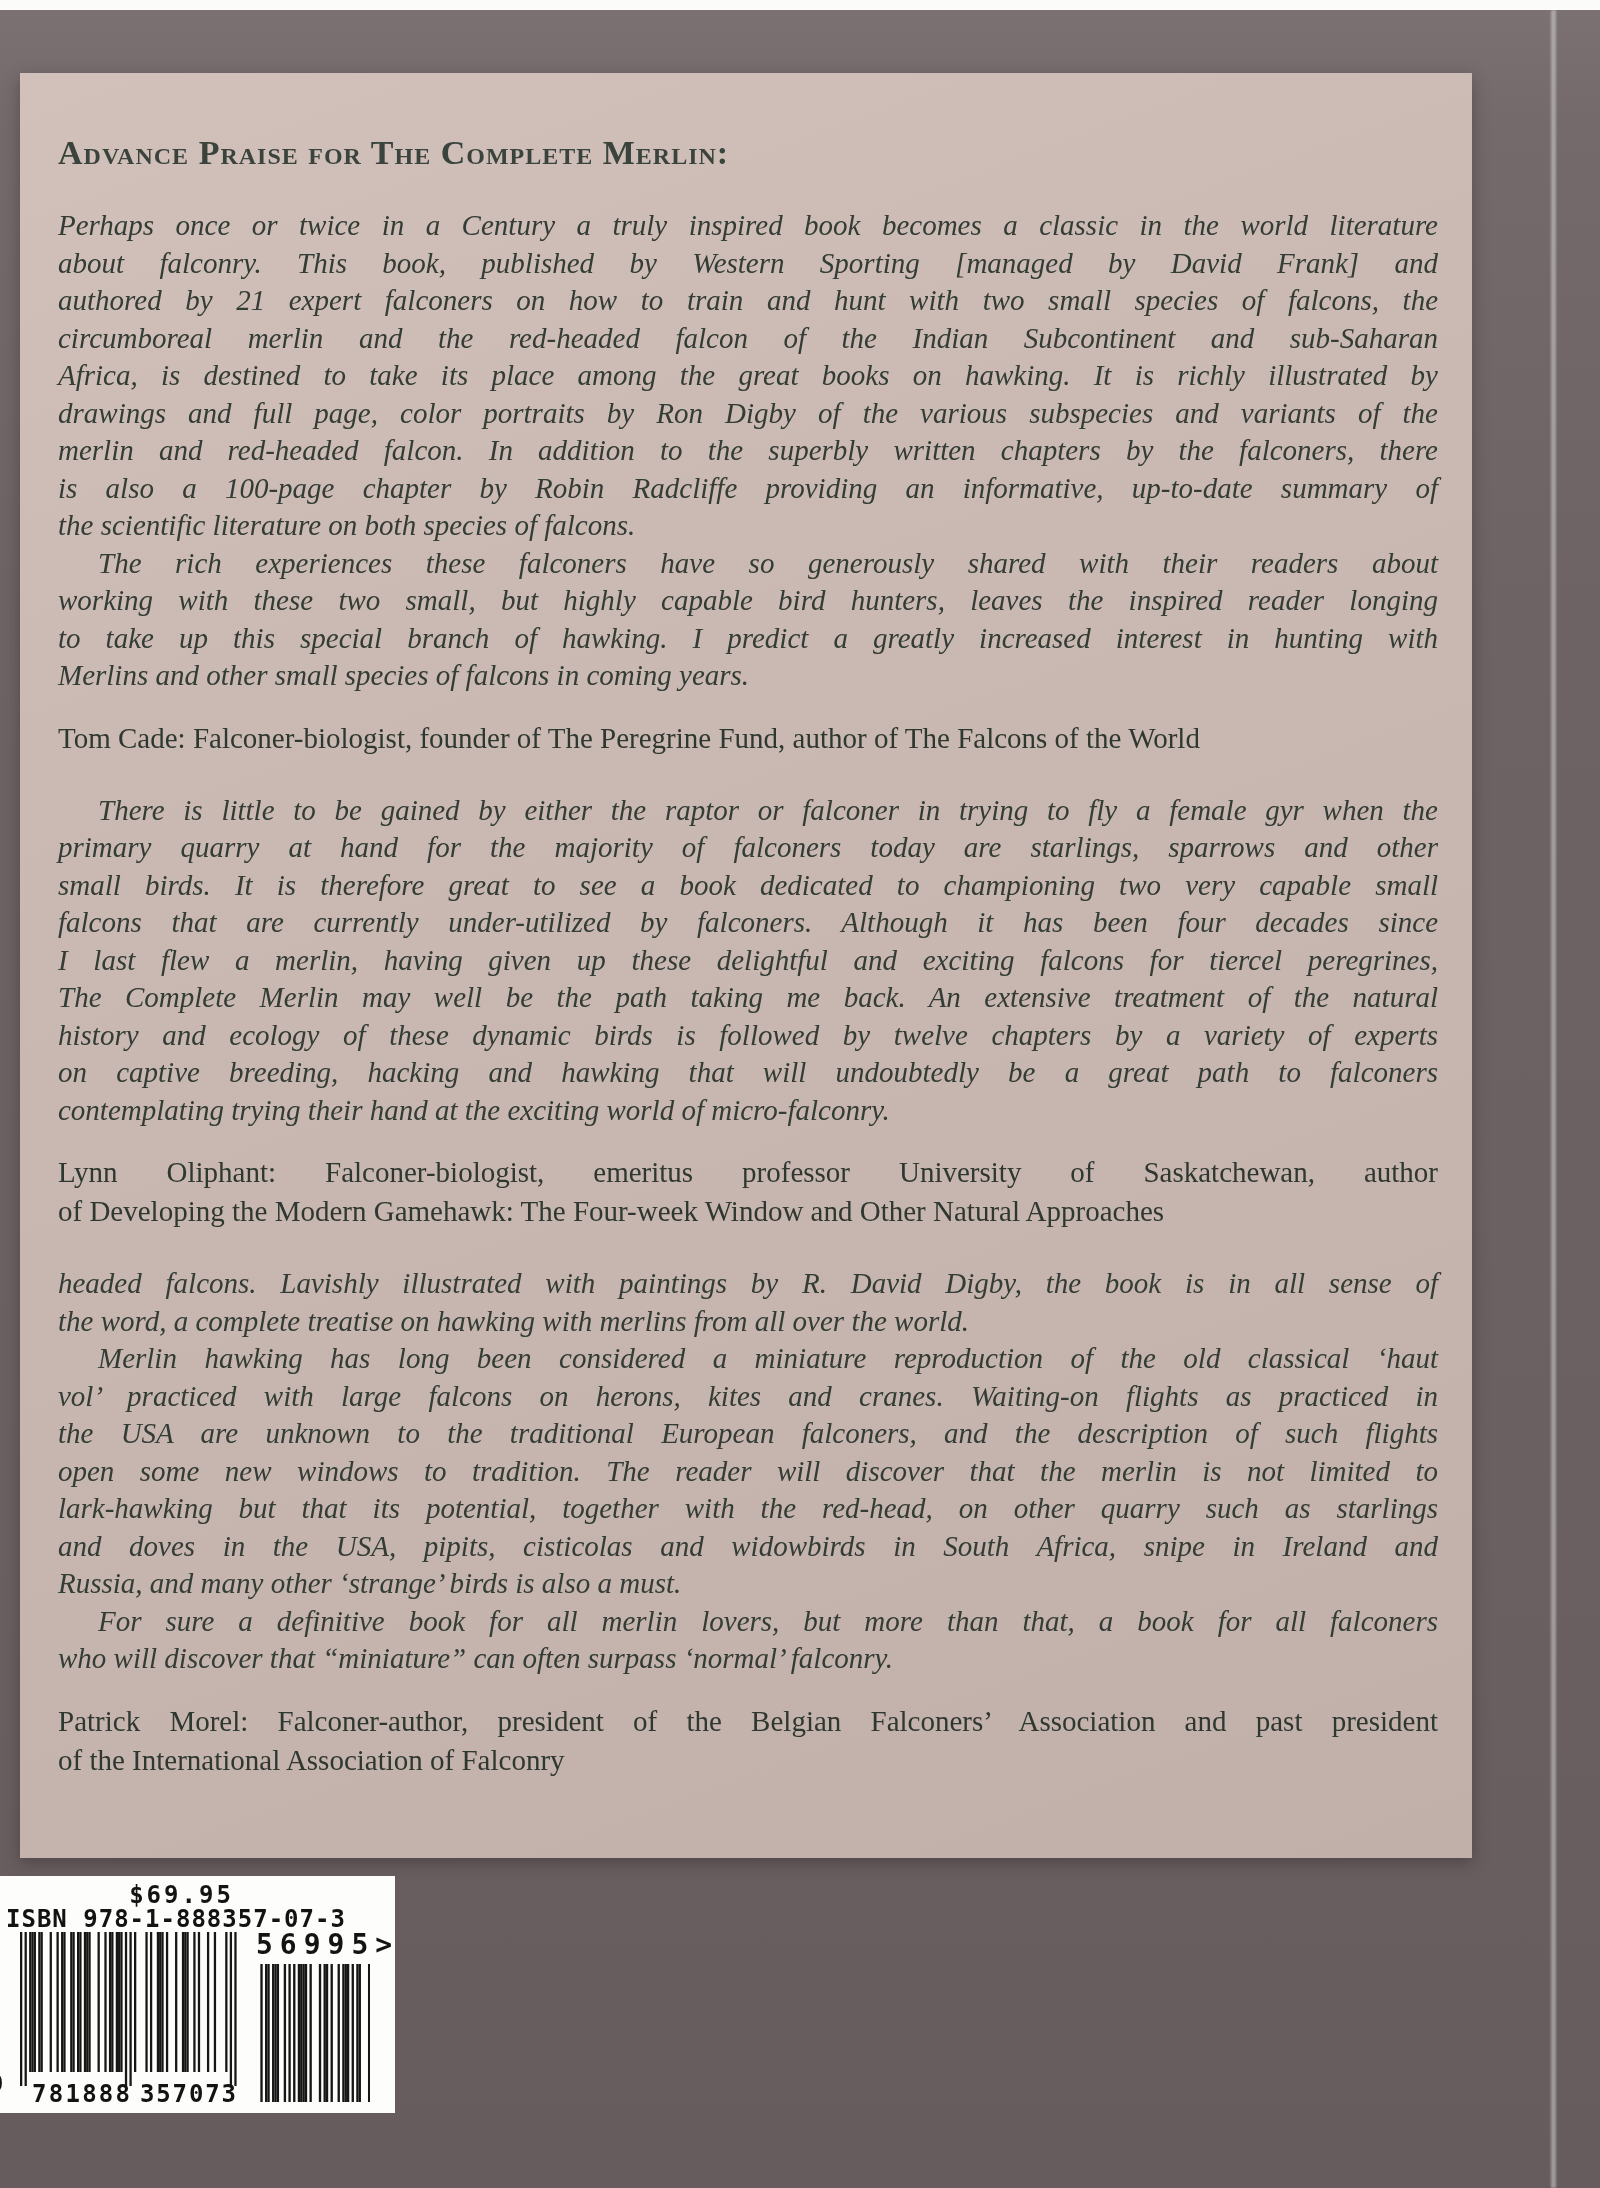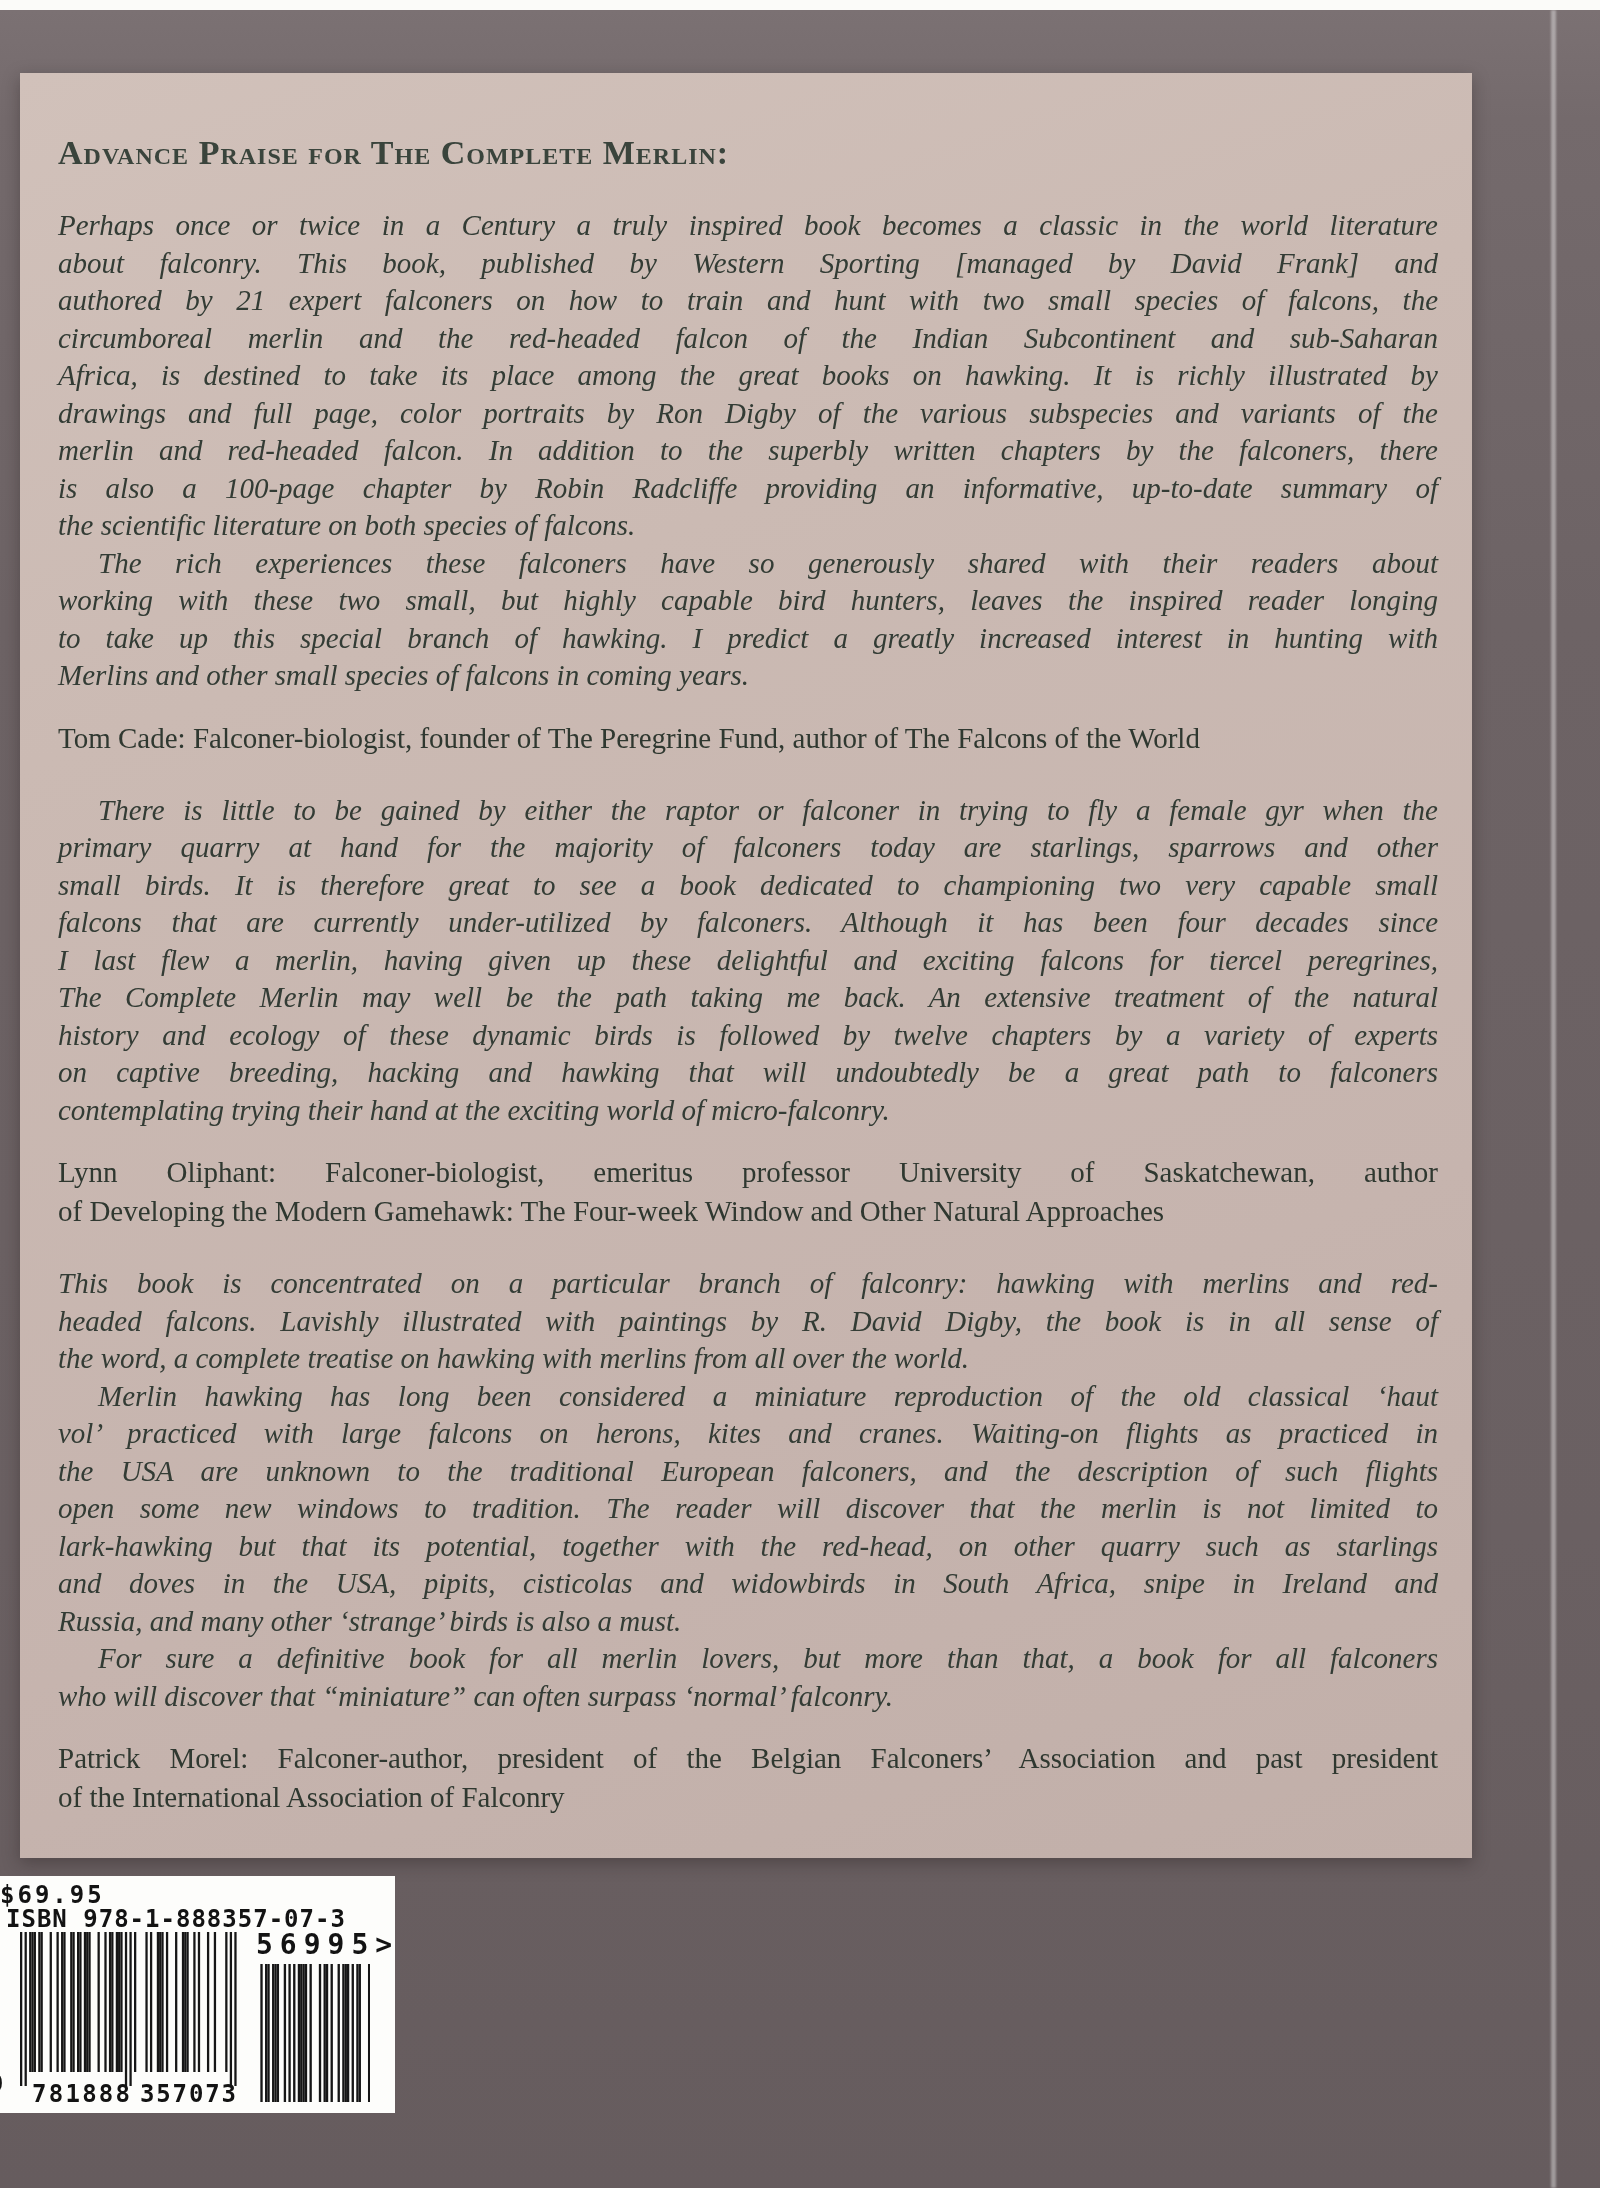--- a/index.html
+++ b/index.html
@@ -40,21 +40,21 @@
   }
   .line.plast{text-align-last:left;}
   .line.indent{text-indent:40px;}
 
   .barcode-label{
     position:absolute;left:0;top:1876px;width:395px;height:237px;
     background:#fdfdfb;overflow:hidden;color:#131313;
     font-family:"DejaVu Sans Mono", monospace;
   }
   .price-text{
-    position:absolute;top:5px;left:0;width:363px;text-align:left;
+    position:absolute;top:5px;left:0;width:363px;text-align:center;
     font-size:24px;font-weight:700;letter-spacing:3px;
   }
   .isbn-text{
     position:absolute;top:29px;left:6px;
     font-size:24px;font-weight:700;letter-spacing:1px;white-space:nowrap;
   }
   .ean13{position:absolute;left:18px;top:56px;}
   .ean13 svg rect{fill:#161616;}
   .bc-digits{font-family:"DejaVu Sans Mono", monospace;font-size:24px;font-weight:700;fill:#131313;}
   .lead-digit{
@@ -114,21 +114,20 @@
             </div>
           </div>
           <div class="block attrib">
             <div class="para">
               <div class="line">Lynn Oliphant: Falconer-biologist, emeritus professor University of Saskatchewan, author</div>
               <div class="line plast">of Developing the Modern Gamehawk: The Four-week Window and Other Natural Approaches</div>
             </div>
           </div>
           <div class="block quote">
             <div class="para">
-              <div class="line">This book is concentrated on a particular branch of falconry: hawking with merlins and red-</div>
               <div class="line">headed falcons. Lavishly illustrated with paintings by R. David Digby, the book is in all sense of</div>
               <div class="line plast">the word, a complete treatise on hawking with merlins from all over the world.</div>
             </div>
             <div class="para">
               <div class="line indent">Merlin hawking has long been considered a miniature reproduction of the old classical ‘haut</div>
               <div class="line">vol’ practiced with large falcons on herons, kites and cranes. Waiting-on flights as practiced in</div>
               <div class="line">the USA are unknown to the traditional European falconers, and the description of such flights</div>
               <div class="line">open some new windows to tradition. The reader will discover that the merlin is not limited to</div>
               <div class="line">lark-hawking but that its potential, together with the red-head, on other quarry such as starlings</div>
               <div class="line">and doves in the USA, pipits, cisticolas and widowbirds in South Africa, snipe in Ireland and</div>

